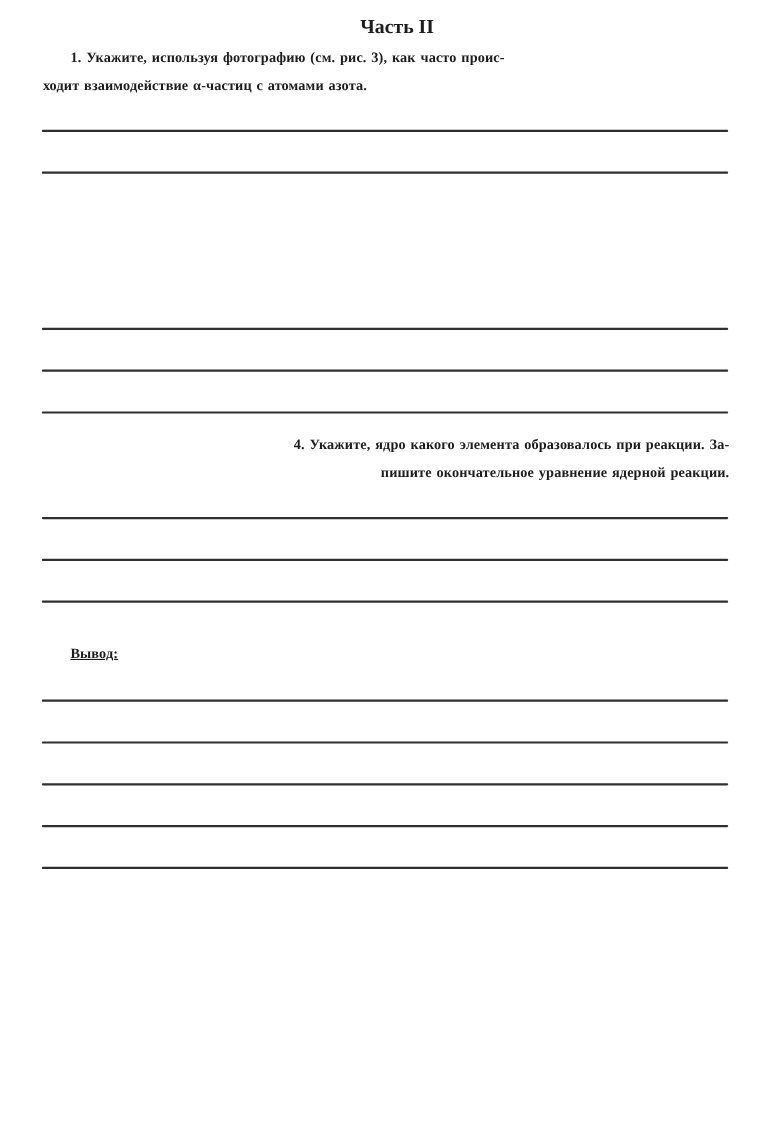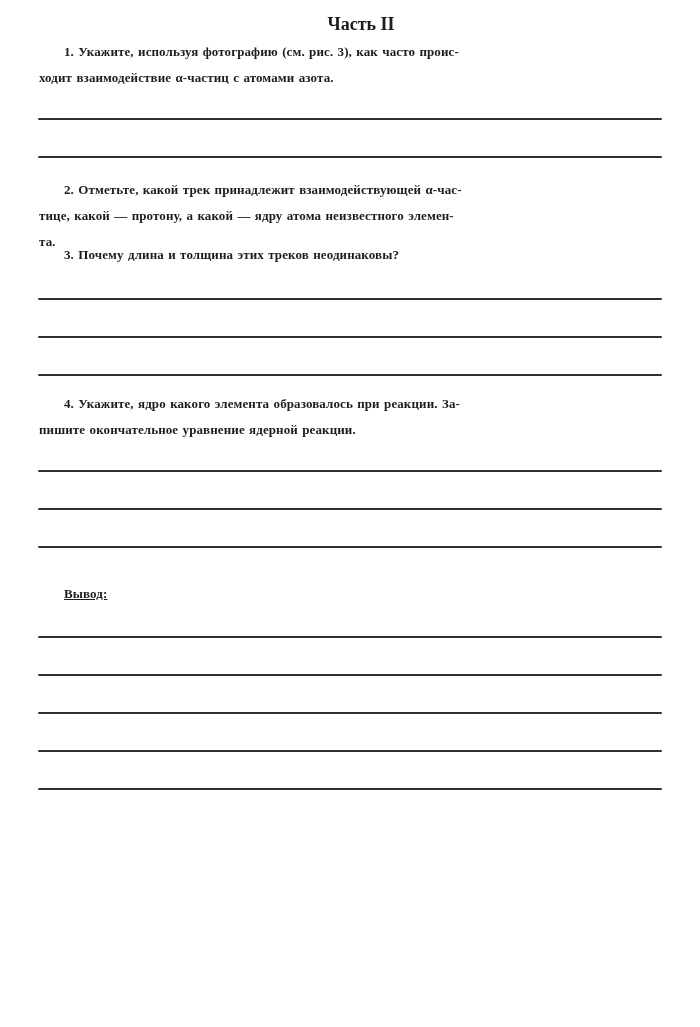--- a/index.html
+++ b/index.html
@@ -67,33 +67,29 @@
   <h1 class="title">Часть II</h1>
 
   <p class="q" style="top: 39px;">1. Укажите, используя фотографию (см. рис. 3), как часто проис-
 ходит взаимодействие α-частиц с атомами азота.</p>
 
   <div class="rules" style="top: 118px;">
       <div class="rule"></div>
       <div class="rule"></div>
     </div>
 
-  <p class="q" style="top: 177px;">2. Отметьте, какой трек принадлежит взаимодействующей α-час-
-тице, какой — протону, а какой — ядру атома неизвестного элемен-
-та.</p>
 
-  <p class="q" style="top: 242px;">3. Почему длина и толщина этих треков неодинаковы?</p>
 
   <div class="rules" style="top: 298px;">
       <div class="rule"></div>
       <div class="rule"></div>
       <div class="rule"></div>
     </div>
 
-  <p class="q" style="top: 391px;">4. Укажите, ядро какого элемента образовалось при реакции. За-
+  <p class="q" style="top: 391px; text-align: right;">4. Укажите, ядро какого элемента образовалось при реакции. За-
 пишите окончательное уравнение ядерной реакции.</p>
 
   <div class="rules" style="top: 470px;">
       <div class="rule"></div>
       <div class="rule"></div>
       <div class="rule"></div>
     </div>
 
   <p class="q conclusion" style="top: 581px;">Вывод:</p>
 

